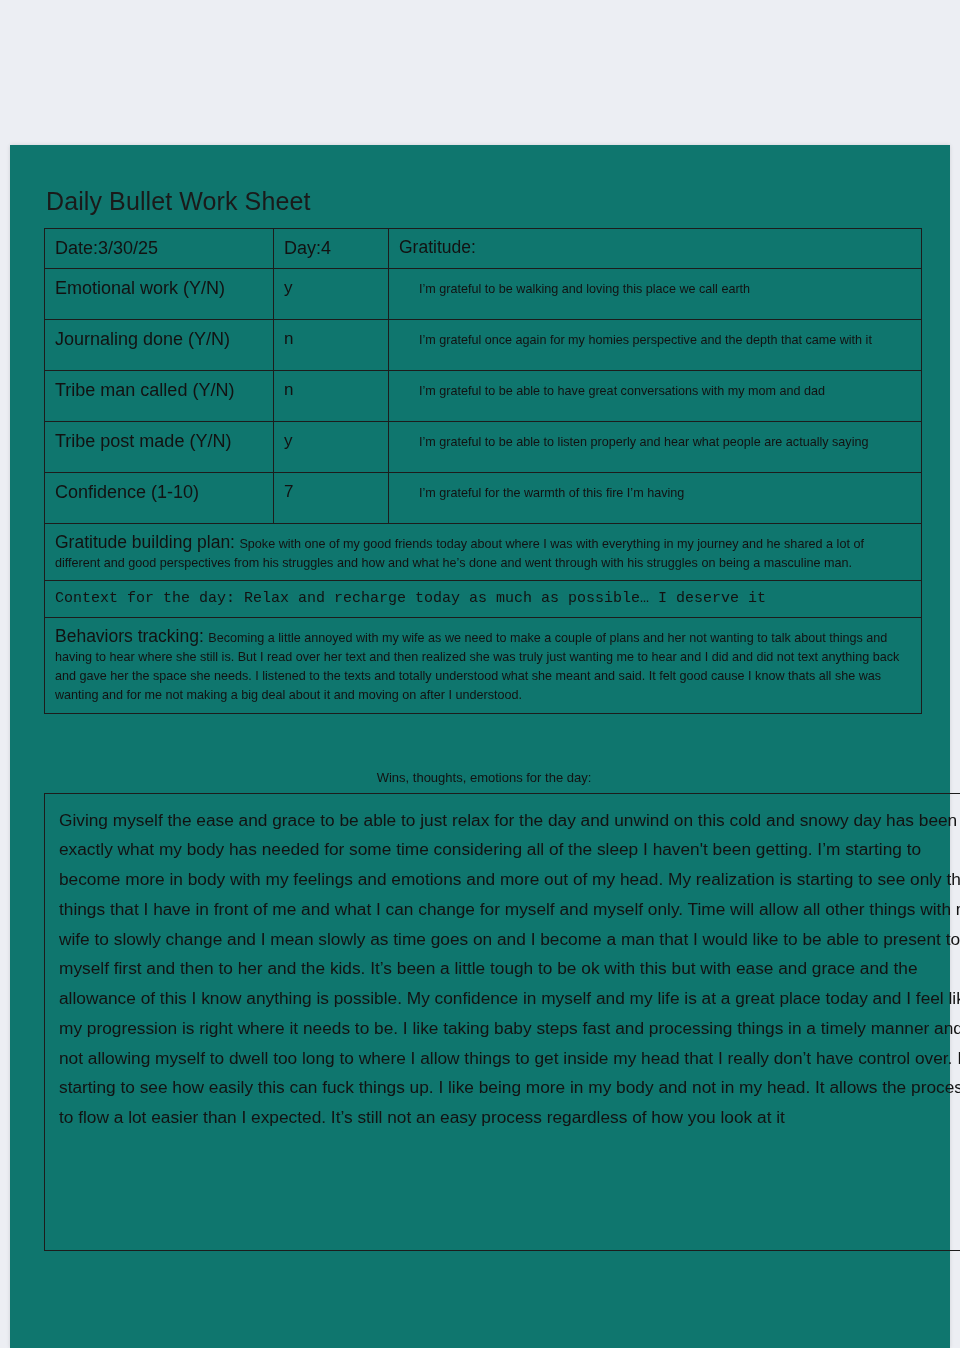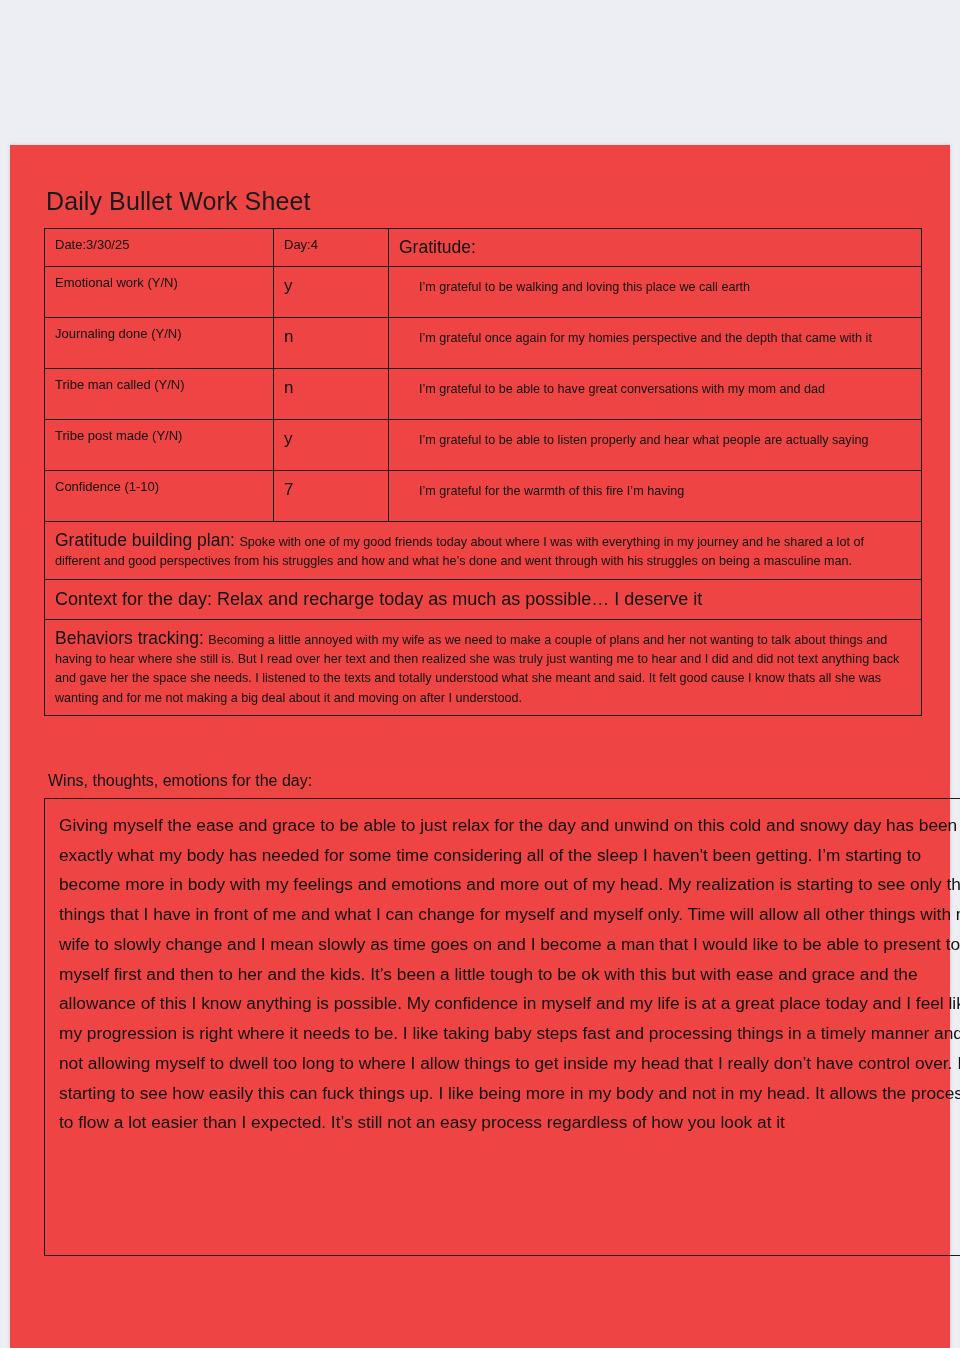--- a/index.html
+++ b/index.html
@@ -14,21 +14,21 @@
     position: relative;
     background: #eceef3;
     overflow: hidden;
   }
   .page {
     position: absolute;
     left: 10px;
     top: 145px;
     width: 940px;
     height: 1203px;
-    background: #ef4444;
+    background: #0f766e;
     box-shadow: 0 0 4px rgba(0,0,0,0.12);
   }
   .page-inner {
     padding: 42px 30px 0 34px;
   }
   h1.doc-title {
     font-size: 25px;
     font-weight: 400;
     margin: 0 0 12px 2px;
     color: #1a1a1a;
@@ -41,21 +41,21 @@
   }
   table.sheet td {
     border: 1px solid #1c1c1c;
     vertical-align: top;
     padding: 8px 10px;
     color: #121212;
   }
   .col-label { width: 208px; }
   .col-val { width: 94px; }
   .lbl {
-    font-size: 13px;
+    font-size: 18px;
     line-height: 1.25;
     white-space: nowrap;
   }
   .val {
     font-size: 17px;
     line-height: 1.25;
   }
   .grat-head {
     font-size: 17.5px;
   }
@@ -71,28 +71,30 @@
   }
   .block-body-small {
     font-size: 12.6px;
     line-height: 1.45;
     color: #121212;
   }
   .block-inline-head {
     font-size: 17.5px;
   }
   .ctx-line {
-    font-size: 18px;
+    font-size: 15px;
     line-height: 1.3;
     padding: 9px 12px;
+    font-family: Liberation Mono, monospace;
   }
   .wins-label {
-    font-size: 16px;
+    font-size: 13px;
     margin: 56px 0 8px 4px;
     color: #121212;
+    text-align: center;
   }
   .wins-box {
     border: 1px solid #1c1c1c;
     width: 952px;
     box-sizing: border-box;
     padding: 12px 14px 22px 14px;
     min-height: 458px;
   }
   .wins-text {
     font-size: 17.3px;

